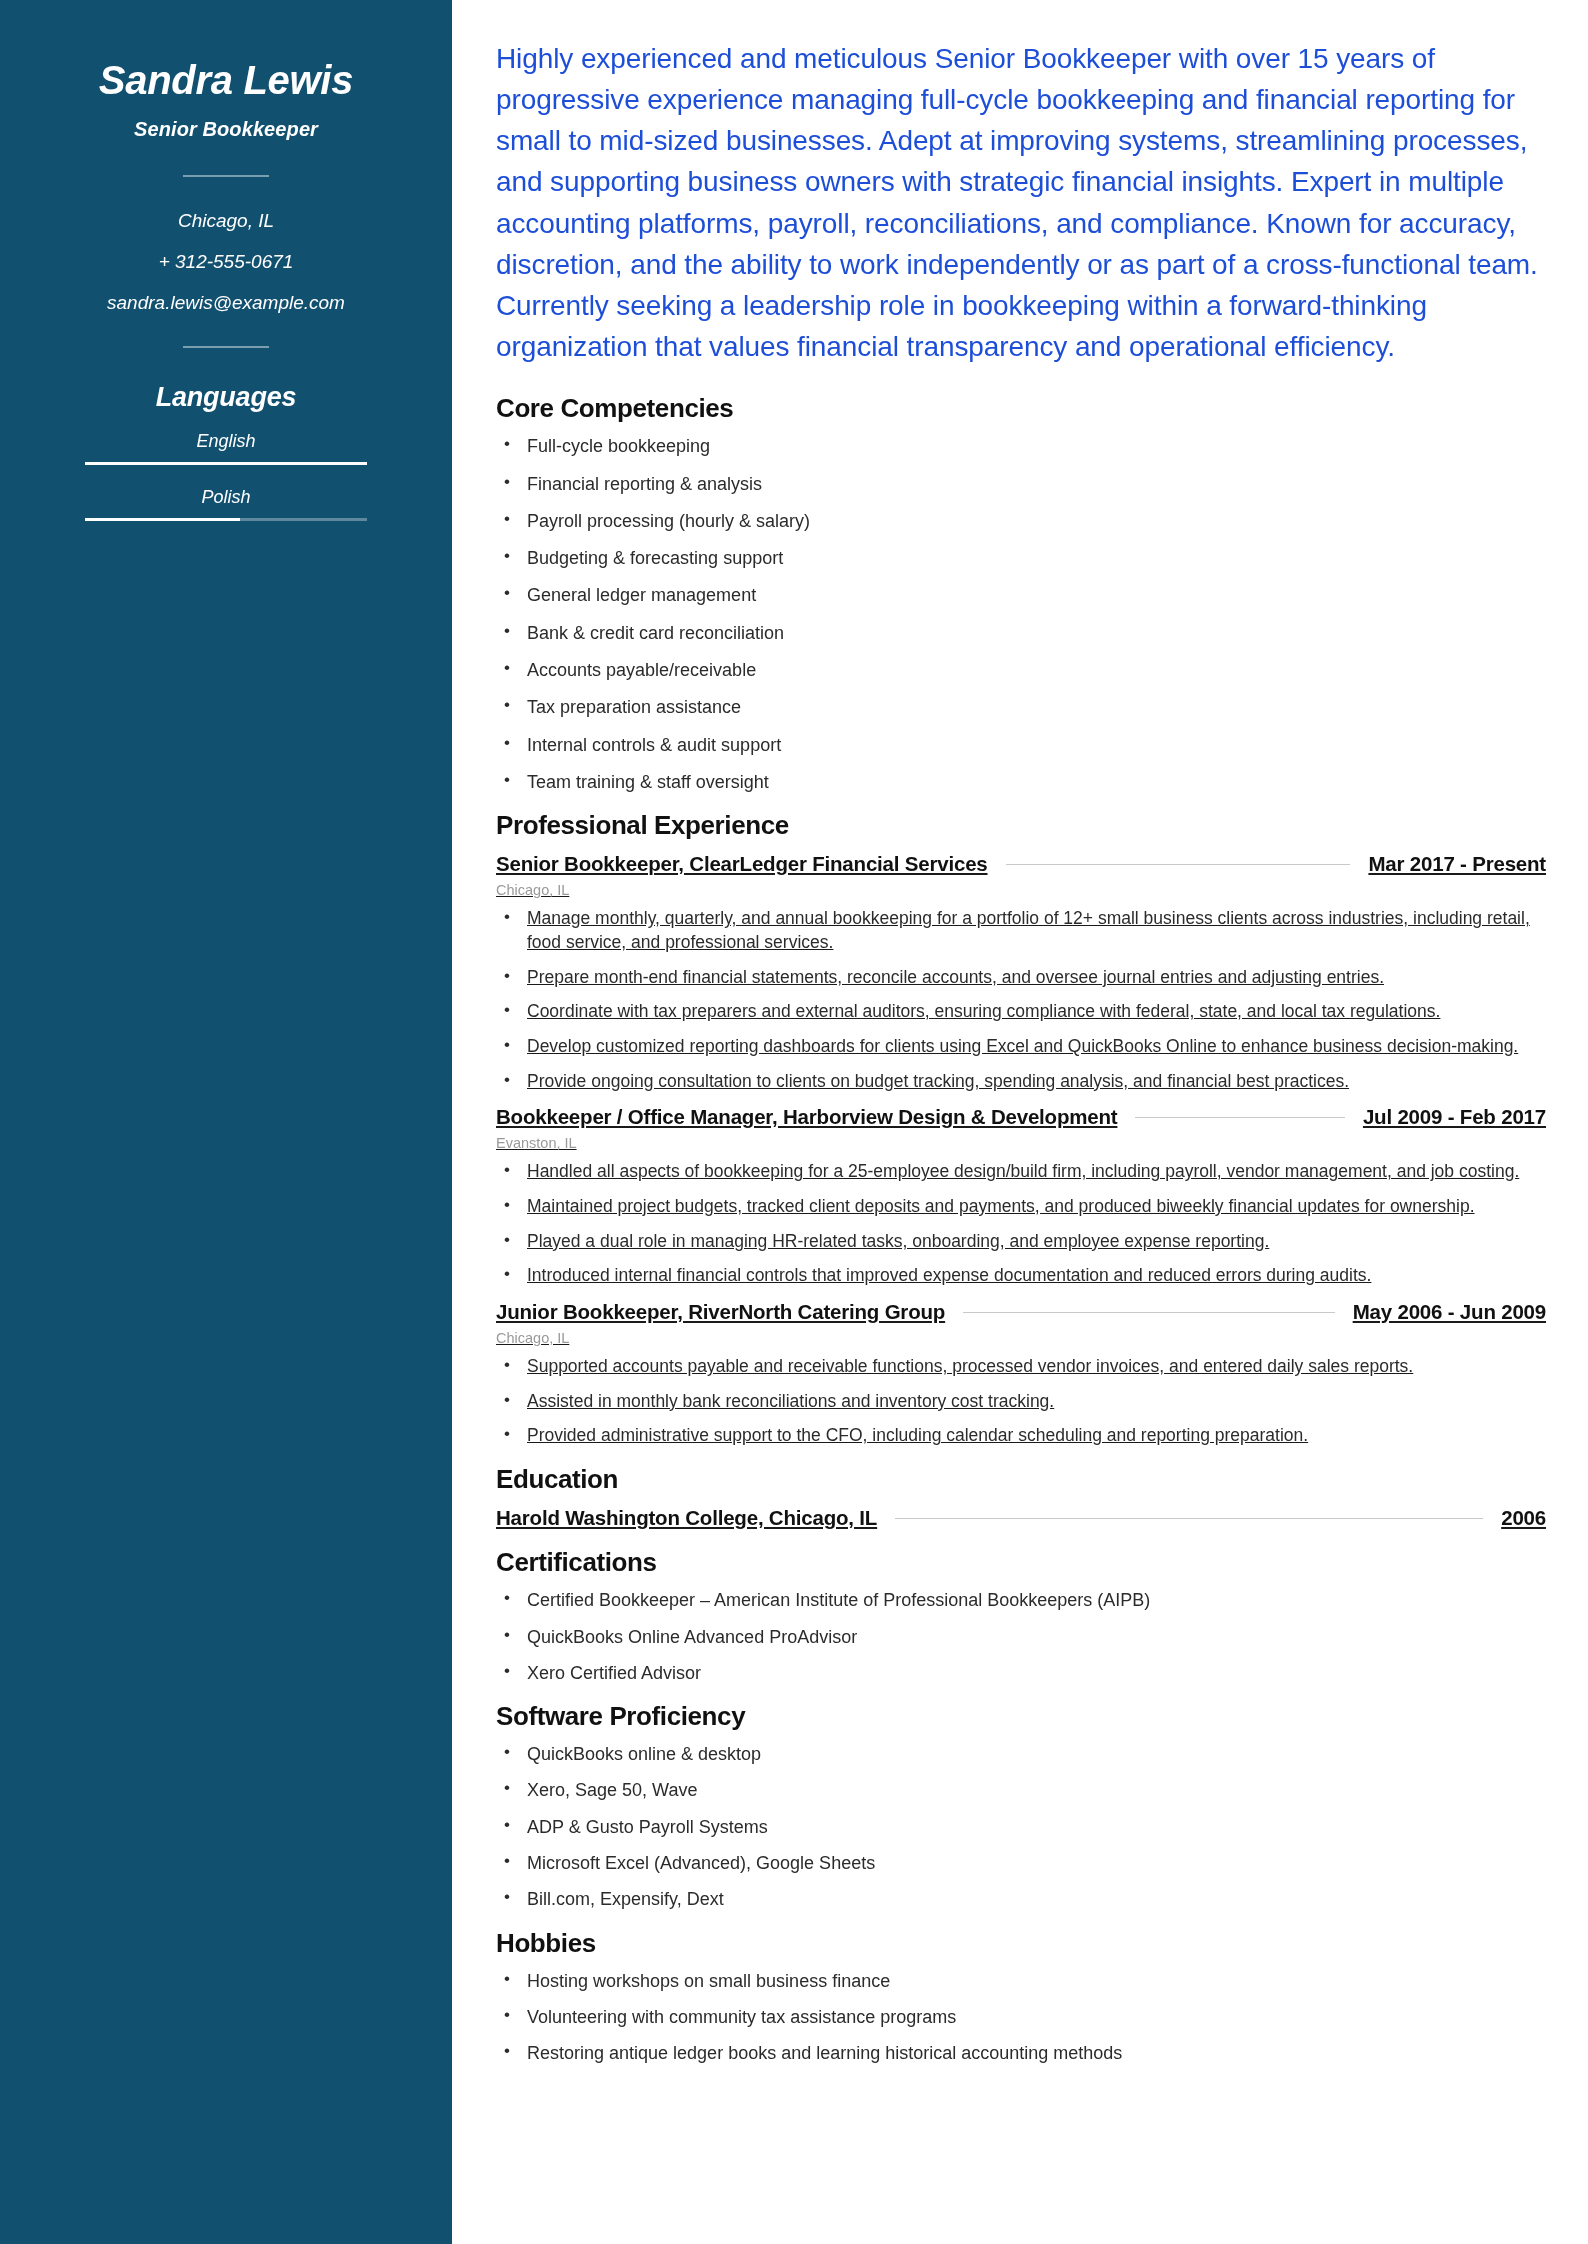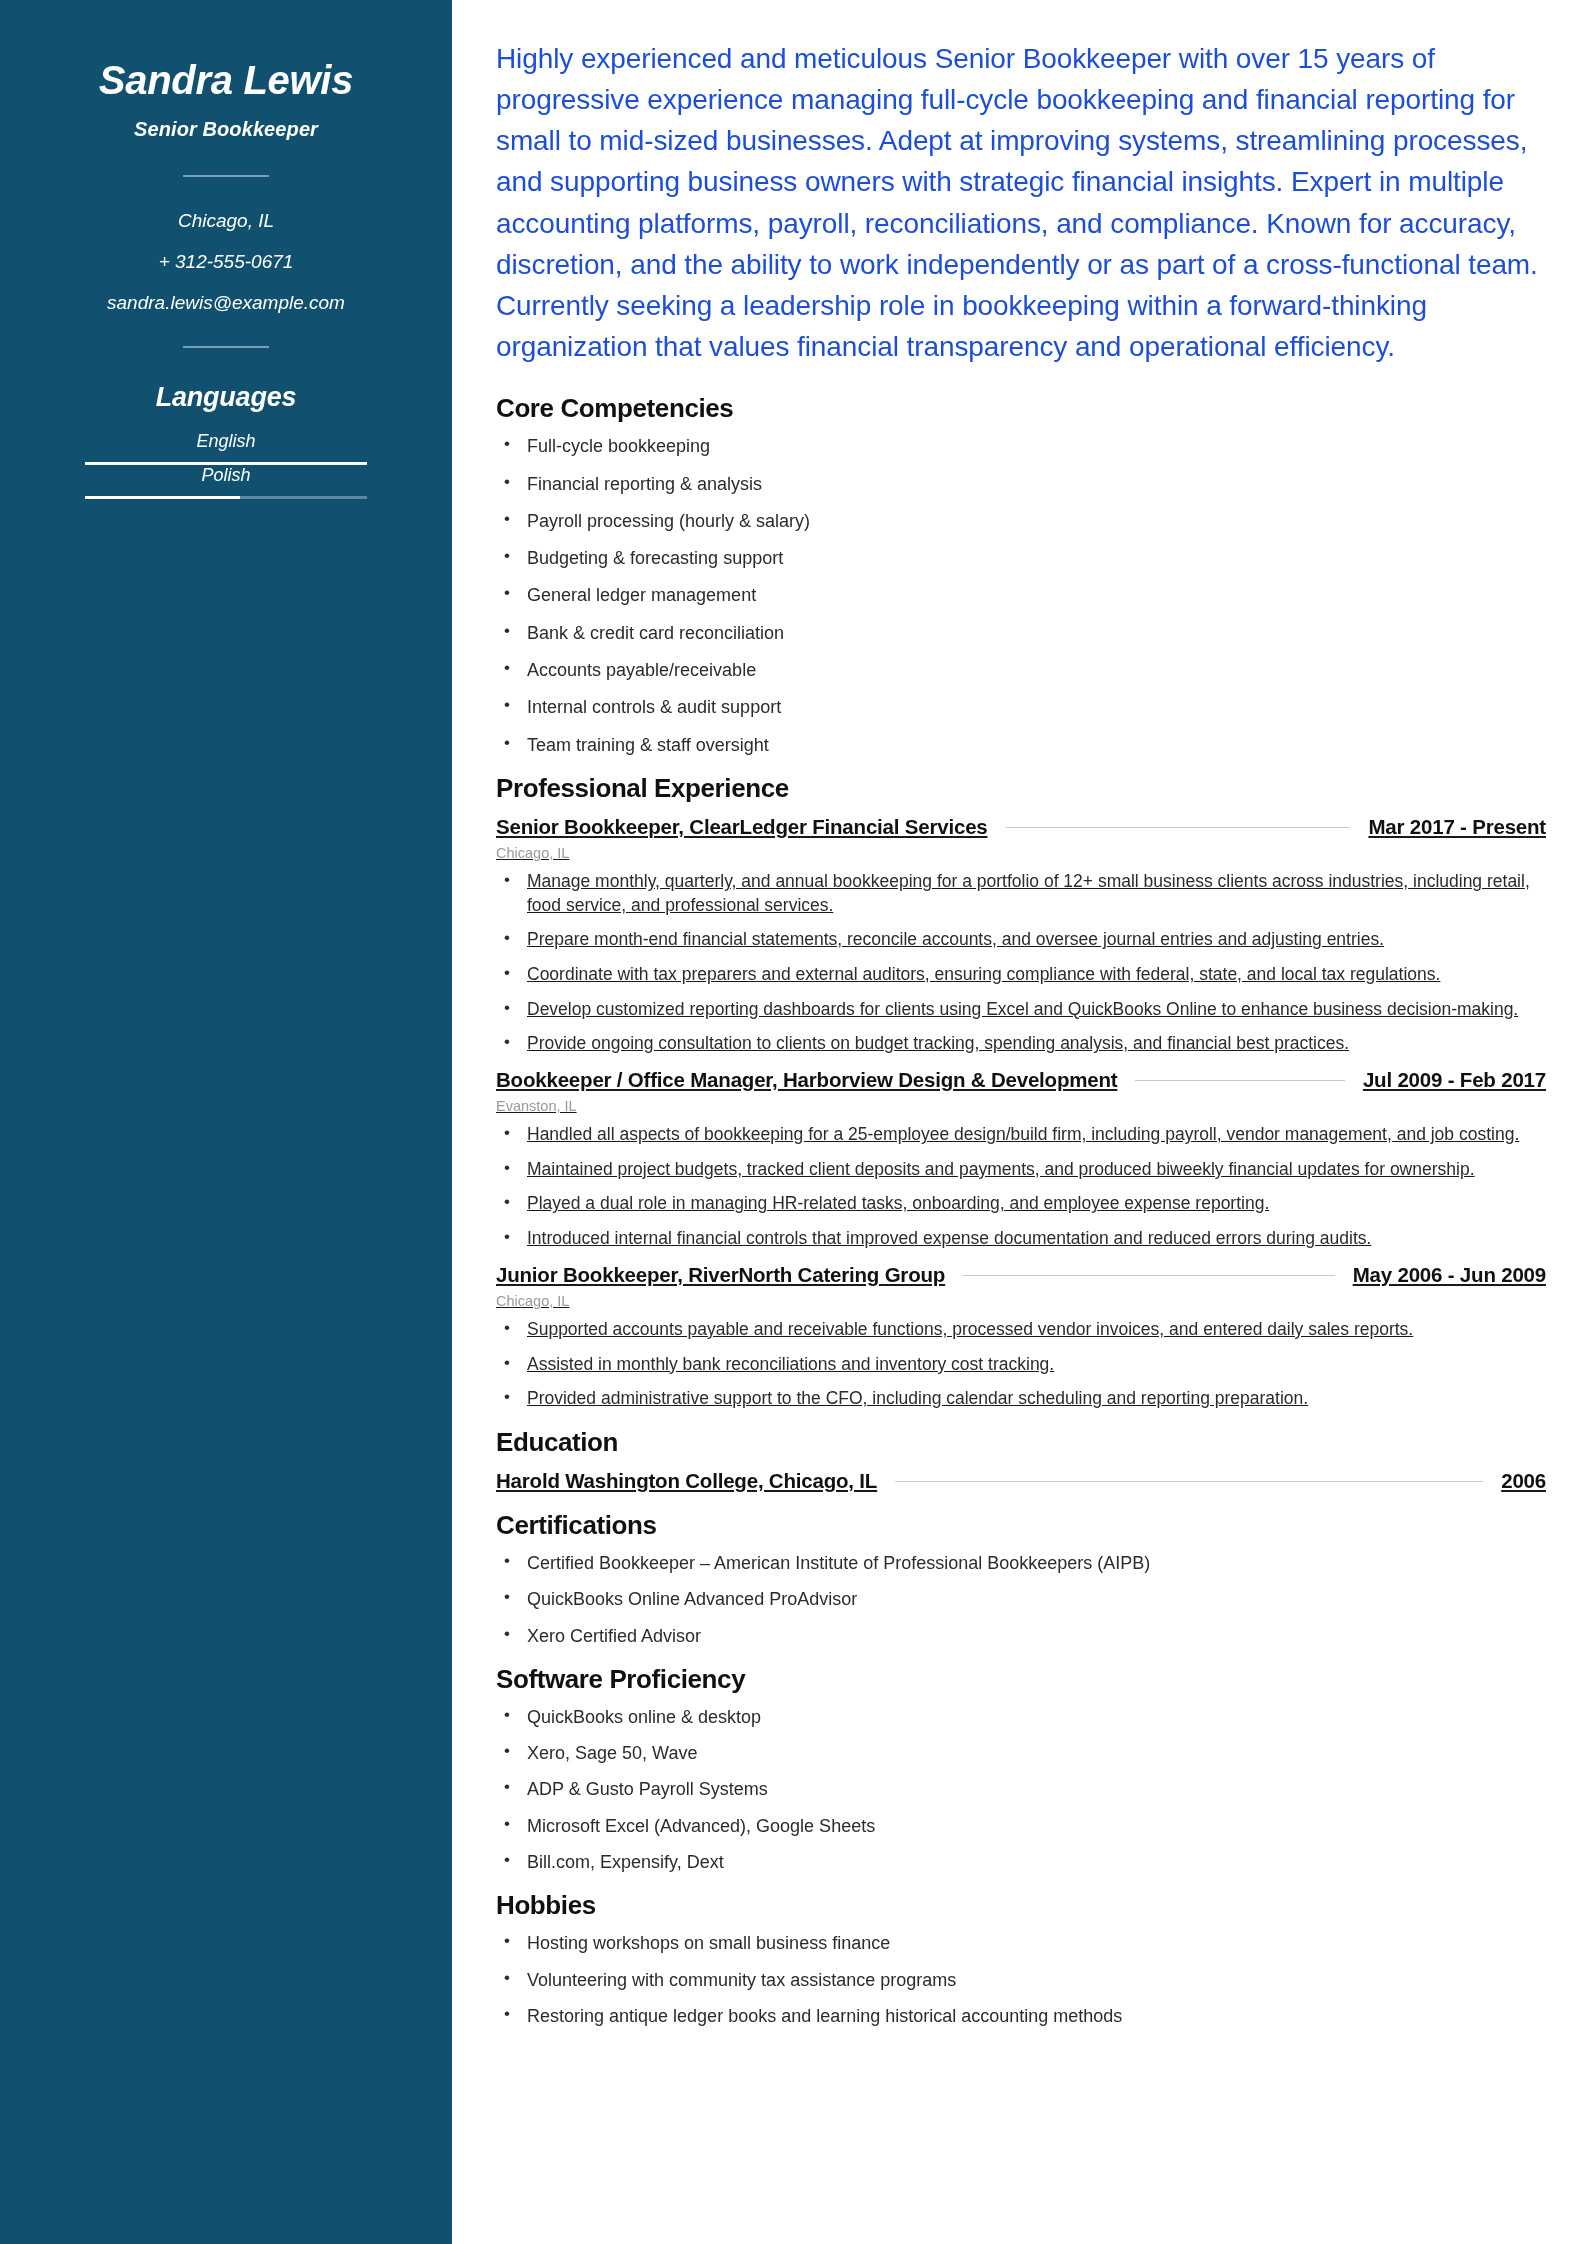--- a/index.html
+++ b/index.html
@@ -59,21 +59,21 @@
   .contact-line:last-child { margin-bottom: 0; }
 
   .sb-heading {
     font-size: 27px;
     font-weight: bold;
     margin-top: 4px;
     margin-bottom: 18px;
     letter-spacing: -0.2px;
   }
 
-  .lang-item { }
+  .lang-item { margin-bottom: 22px; }
 
   .lang-name {
     font-size: 18px;
     font-weight: 400;
     margin-bottom: 10px;
   }
 
   .lang-bar {
     position: relative;
     width: 282px;
@@ -231,20 +231,21 @@
     <section class="section">
       <h2 class="section-title">Core Competencies</h2>
       <ul class="bullets">
         <li>Full-cycle bookkeeping</li>
         <li>Financial reporting &amp; analysis</li>
         <li>Payroll processing (hourly &amp; salary)</li>
         <li>Budgeting &amp; forecasting support</li>
         <li>General ledger management</li>
         <li>Bank &amp; credit card reconciliation</li>
         <li>Accounts payable/receivable</li>
+        <li>Tax preparation assistance</li>
         <li>Internal controls &amp; audit support</li>
         <li>Team training &amp; staff oversight</li>
       </ul>
     </section>
 
     <section class="section">
       <h2 class="section-title">Professional Experience</h2>
 
       <div class="entry">
         <div class="entry-head">

